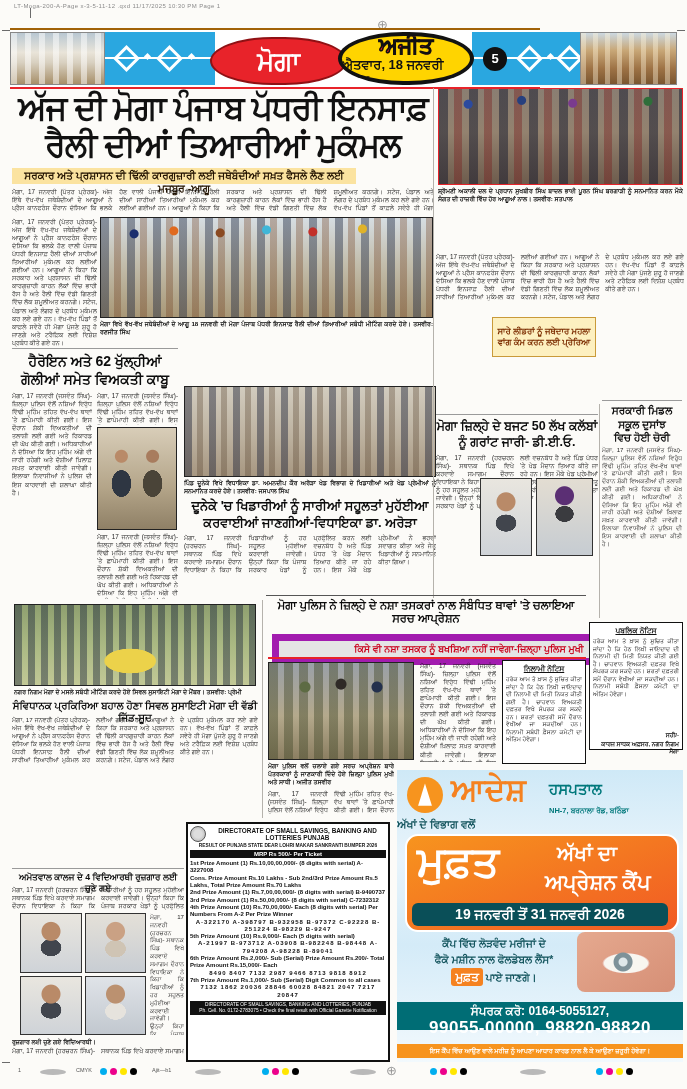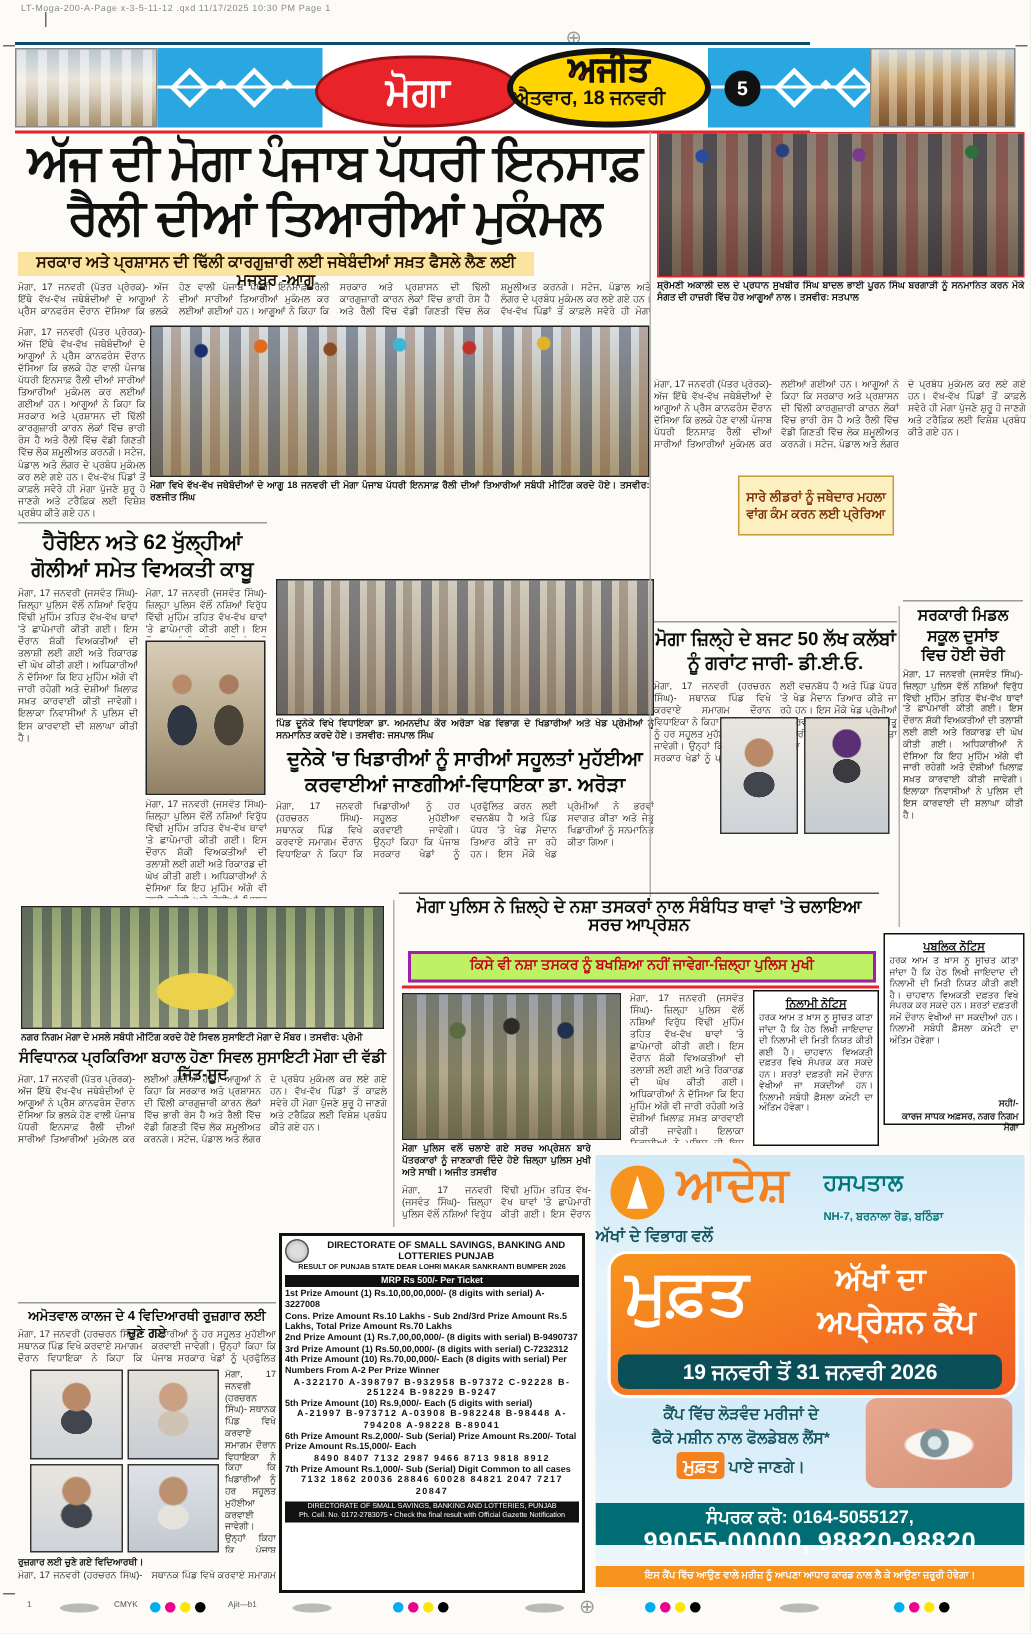--- a/index.html
+++ b/index.html
@@ -7,21 +7,21 @@
         font-family:"Liberation Sans","DejaVu Sans",sans-serif;color:#111;}
   .abs{position:absolute;}
   .rule-h{position:absolute;height:1px;background:#9a9a9a;}
   .rule-v{position:absolute;width:1px;background:#b5b2ac;}
   .printer{position:absolute;left:14px;top:3px;font-size:6px;color:#8a8a8a;letter-spacing:.4px;}
   .crosshair{position:absolute;color:#9a9a9a;font-size:13px;line-height:1;}
   .crop{position:absolute;background:#6b6b6b;}
 
   
   .masthead{position:absolute;left:10px;top:28px;width:530px;height:57px;background:#fff;
-            border-top:2px solid #0c4a6e;border-bottom:2px solid #e8232a;}
+            border-top:2px solid #a16207;border-bottom:2px solid #e8232a;}
   .m-band{position:absolute;top:2px;height:53px;background:#2aa7e0;}
   .m-line{position:absolute;left:0;right:0;top:25px;height:2px;background:#fff;}
   .dia{position:absolute;width:13px;height:13px;border:3px solid #fff;transform:rotate(45deg);top:17px;}
   .dia-dot{position:absolute;width:5px;height:5px;background:#fff;transform:rotate(45deg);top:22px;}
   .m-photo{position:absolute;top:2px;height:53px;border:1px solid #888;box-sizing:border-box;}
   .m-photo-left{left:0;width:95px;background:
      repeating-linear-gradient(90deg, rgba(255,255,255,.5) 0 6px, rgba(0,0,0,0) 6px 14px),
      linear-gradient(180deg,#b9c7d2 0%,#e9e4d9 38%,#d8d0c0 58%,#a78f69 100%);}
   .m-photo-right{left:570px;width:97px;background:
      repeating-linear-gradient(90deg, rgba(255,245,220,.4) 0 5px, rgba(0,0,0,0) 5px 12px),
@@ -87,22 +87,22 @@
      repeating-linear-gradient(90deg, rgba(70,75,45,.45) 0 9px, rgba(0,0,0,0) 9px 15px),
      linear-gradient(180deg,#9aa0a8 0%,#b4a98c 55%,#8c7f62 100%);}
   .portrait{box-sizing:border-box;border:1px solid #333;background:
      radial-gradient(circle 10px at 50% 30%, #b98a68 0 9px, transparent 10px),
      radial-gradient(ellipse 17px 14px at 50% 58%, #41454d 0 60%, transparent 62%),
      linear-gradient(180deg,#e9e6df 0%,#cfd3d8 100%);}
 
   .hl-box{position:absolute;background:#fdf0c0;border:1px solid #c99a3a;color:#7c2d00;
           font-weight:800;font-size:8.5px;text-align:center;display:flex;align-items:center;
           justify-content:center;padding:2px;box-sizing:border-box;line-height:1.25;}
-  .red-sub{position:absolute;background:#bef264;border:2px solid #a21caf;color:#c9001a;
-           font-weight:800;font-size:9.5px;text-align:center;line-height:15px;}
+  .red-sub{position:absolute;background:#e5e5e5;border:7px solid #a21caf;color:#c9001a;
+           font-weight:800;font-size:9.5px;text-align:center;line-height:15px;padding-left:36px;}
 
   .notice{position:absolute;border:1px solid #111;background:#fff;padding:3px;box-sizing:border-box;}
   .notice-title{font-size:7.5px;font-weight:800;text-align:center;text-decoration:underline;margin-bottom:2px;}
   .notice-body{font-size:6px;line-height:1.25;text-align:justify;overflow:hidden;}
   .notice-sign{font-size:6px;font-weight:bold;text-align:right;margin-top:2px;}
 
   
   .lottery{position:absolute;left:186px;top:822px;width:204px;height:240px;border:2px solid #111;
            background:#fff;box-sizing:border-box;padding:2px;overflow:hidden;}
   .lot-head{display:flex;align-items:center;gap:3px;}

